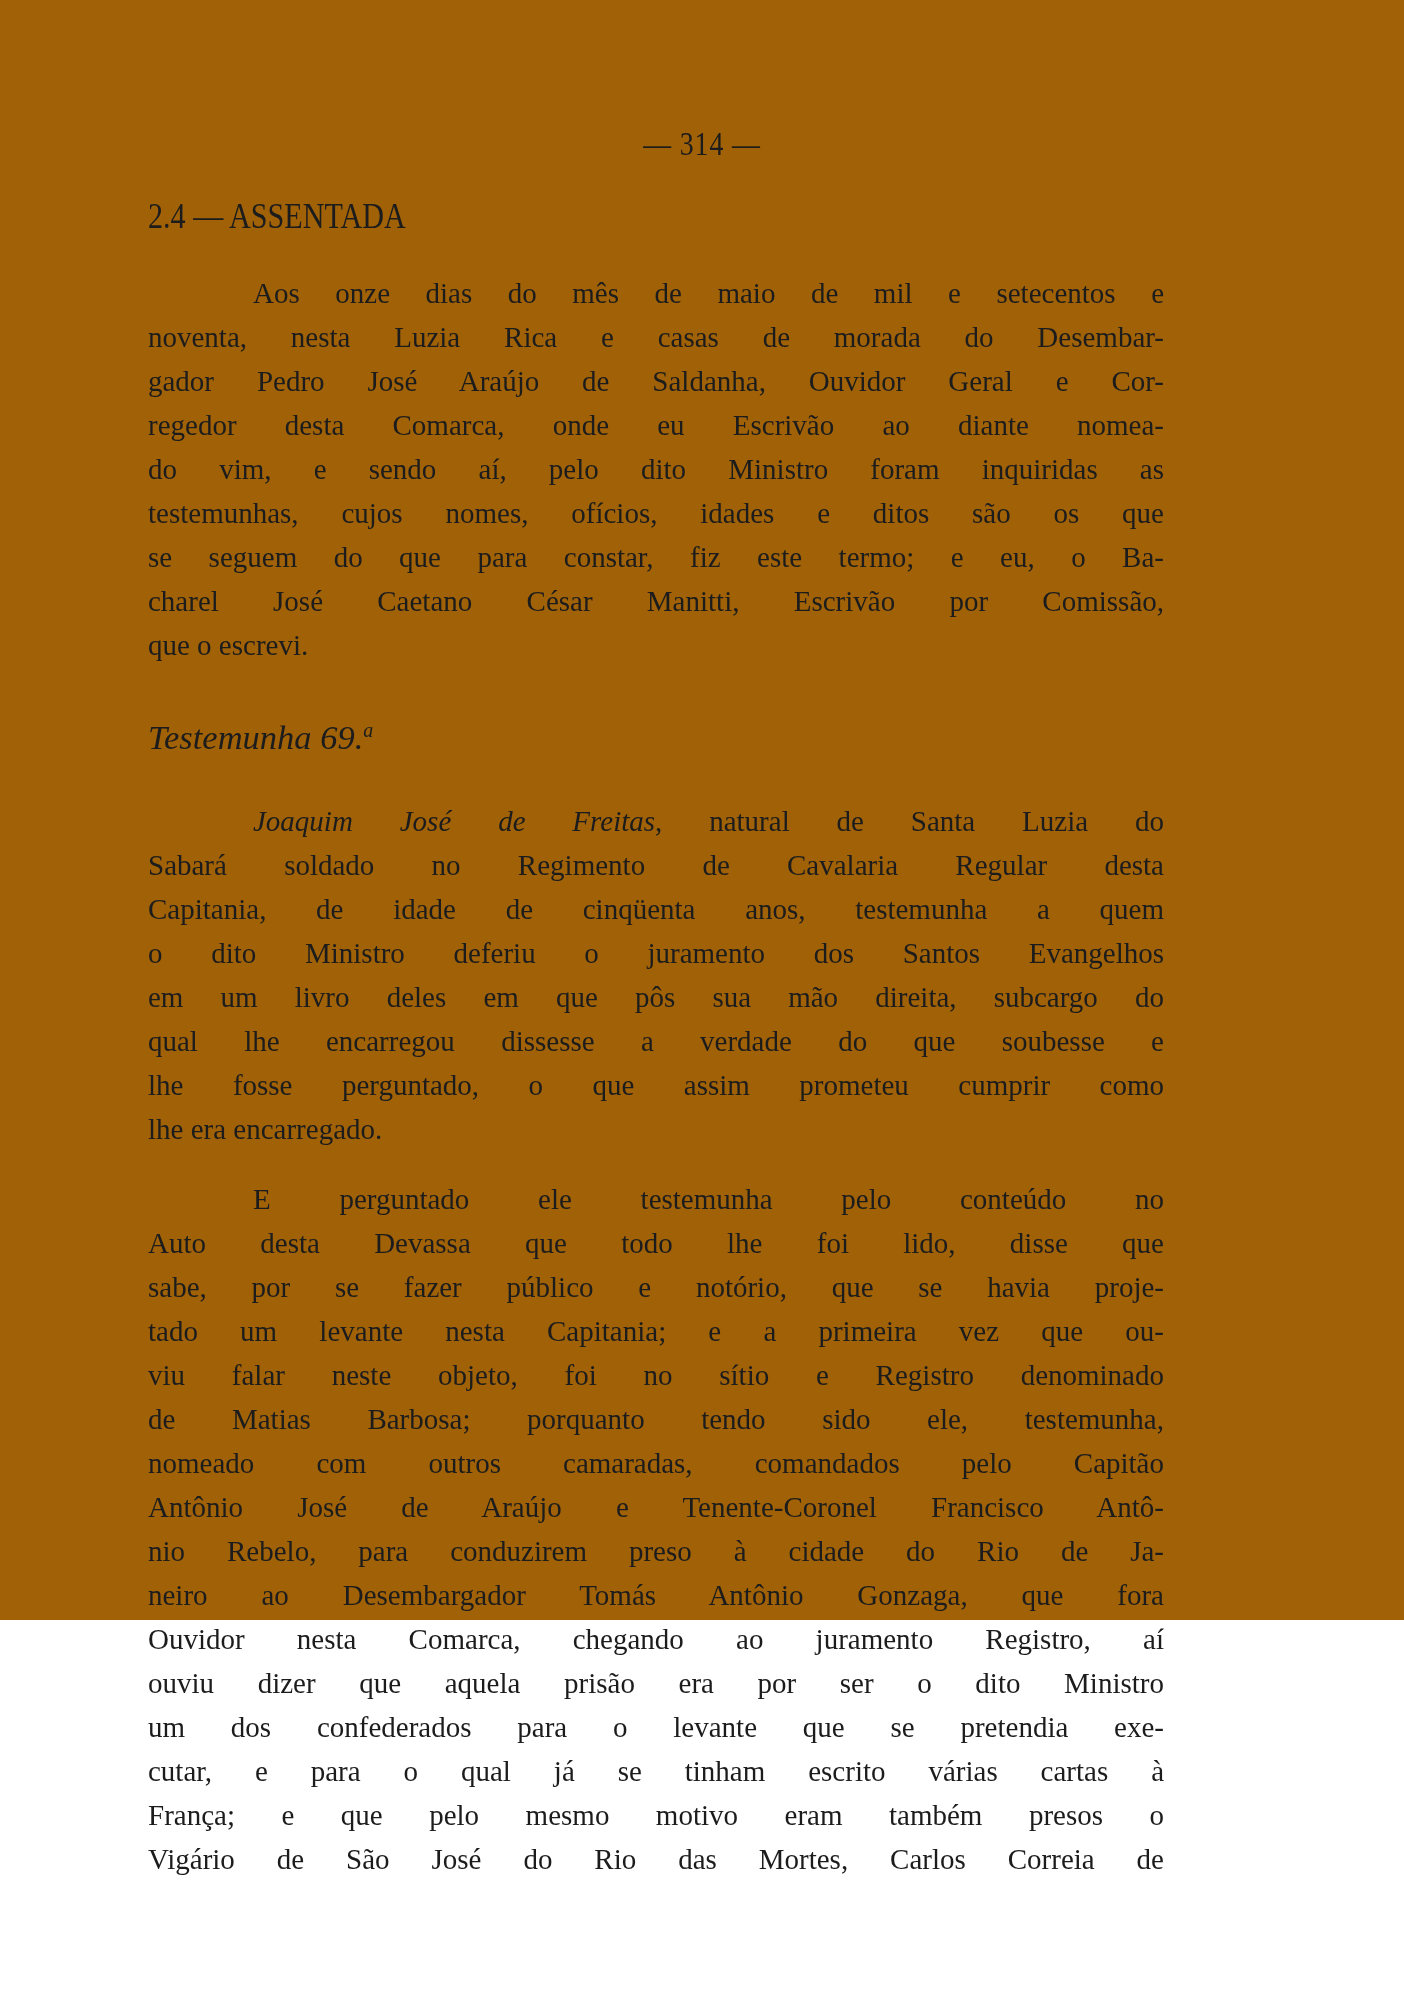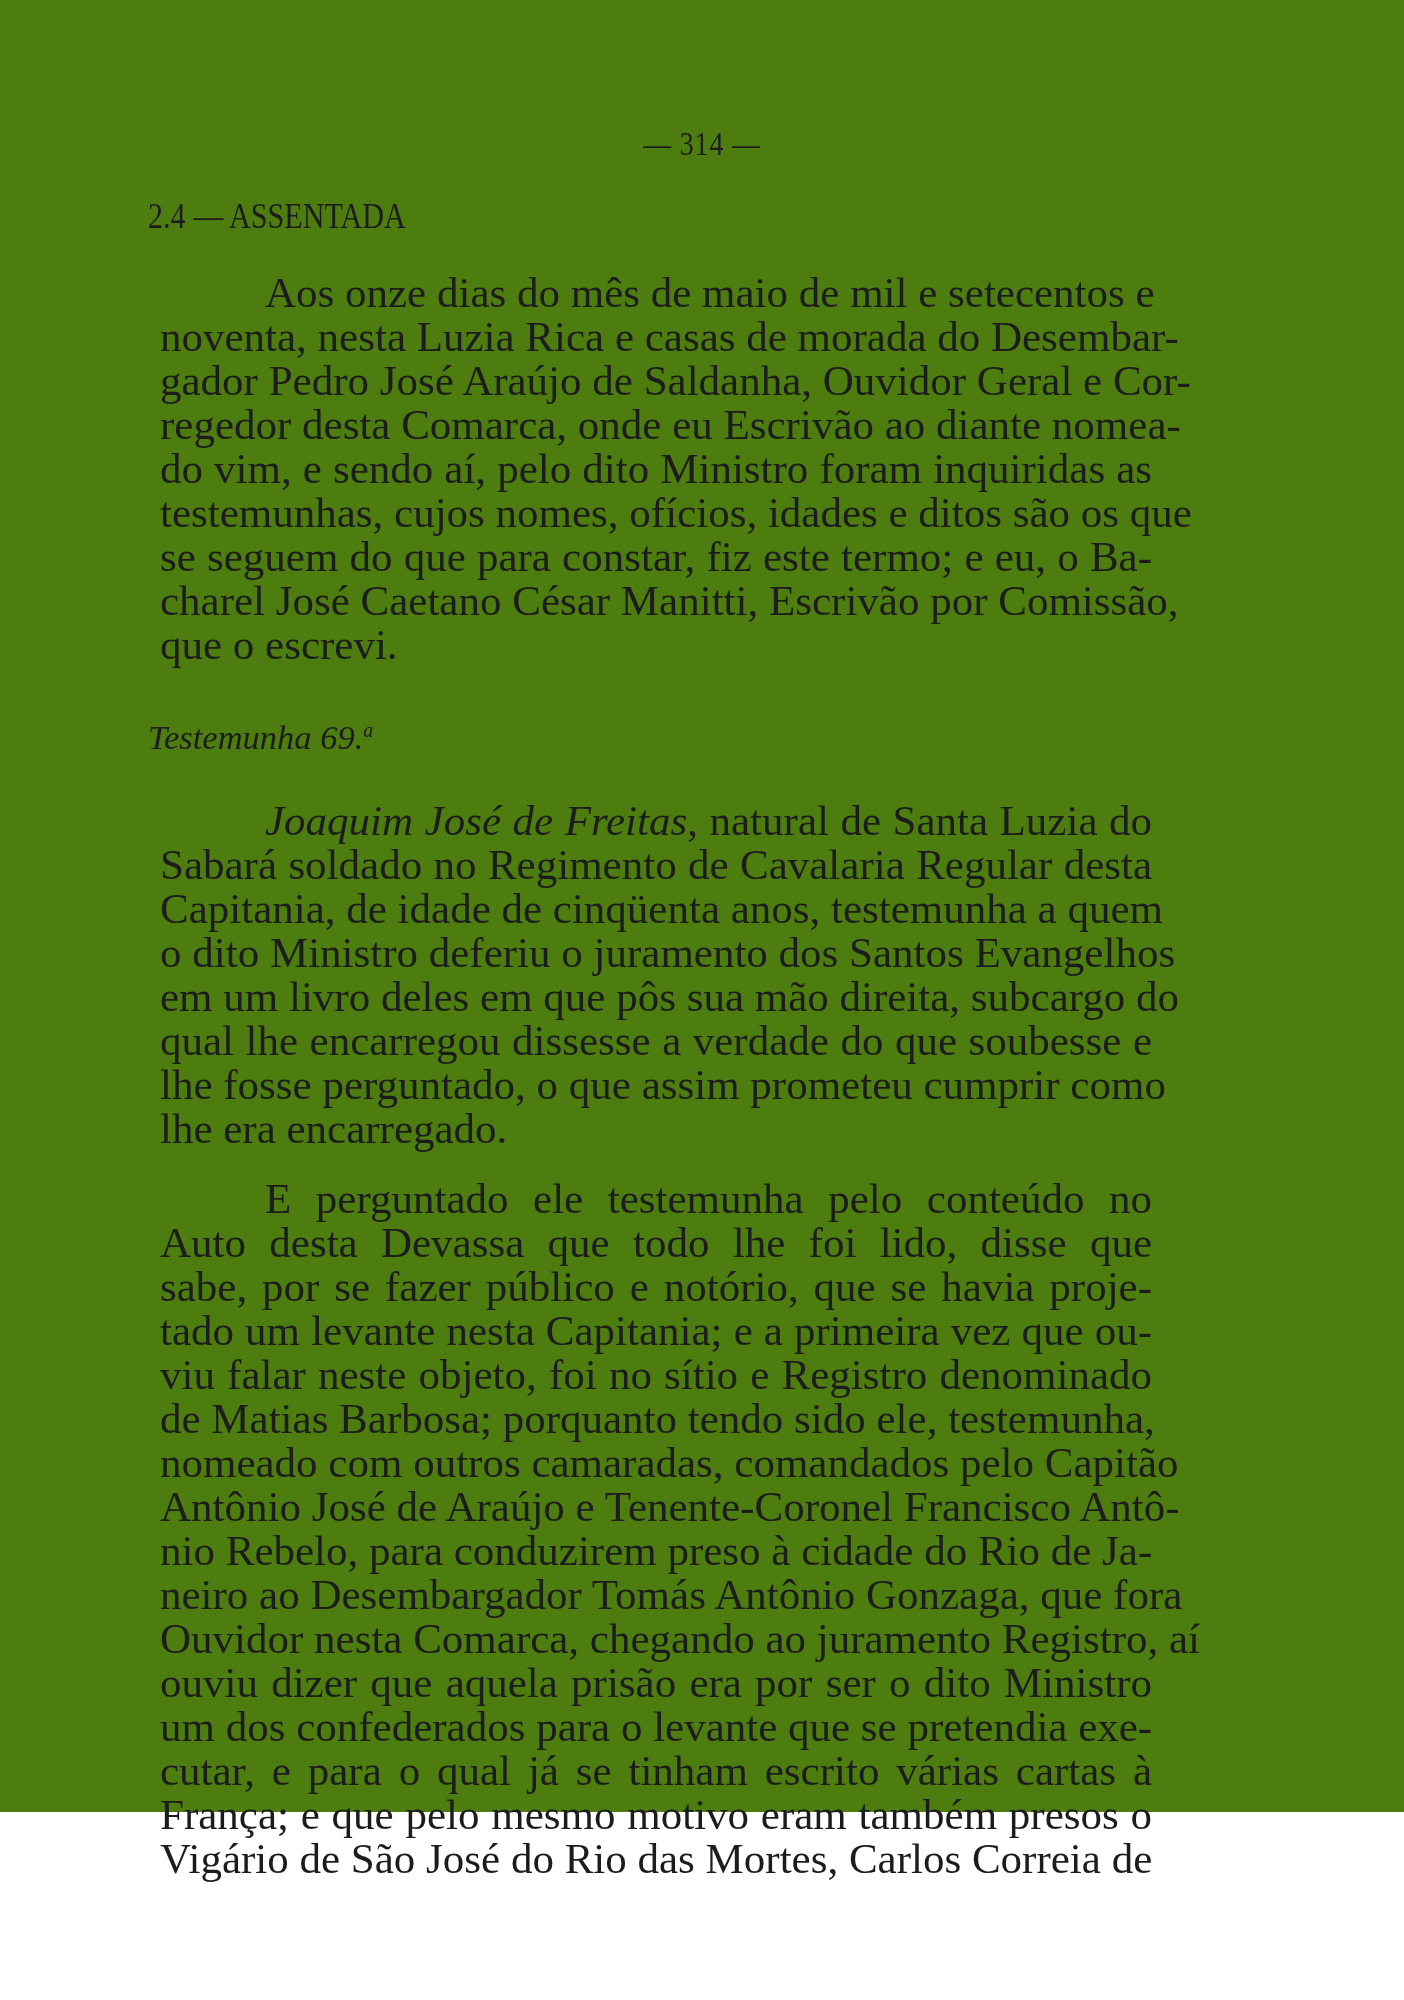--- a/index.html
+++ b/index.html
@@ -12,22 +12,22 @@
       height: 2000px;
       position: relative;
       overflow: hidden;
       font-family: "Liberation Serif", "DejaVu Serif", serif;
       color: #1c1c1c;
     }
     .page {
       position: absolute;
       left: 0; top: 0;
       width: 1404px;
-      height: 1812px;
-      background: #4d7c0f;
+      height: 1620px;
+      background: #a16207;
     }
     .page-number {
       position: absolute;
       top: 125px;
       left: 0;
       width: 100%;
       text-align: center;
       font-size: 34px;
       letter-spacing: 1px;
       transform: scaleX(0.82);
@@ -41,23 +41,23 @@
     .section-heading {
       font-size: 35px;
       line-height: 44px;
       margin: 0 0 32px 0;
       transform-origin: left center;
       transform: scaleX(0.86);
       white-space: nowrap;
       font-weight: normal;
     }
     .para {
-      font-size: 43px;
+      font-size: 29px;
       line-height: 44px;
-      margin: 12px;
+      margin: 0;
       text-align: justify;
       text-align-last: left;
     }
     .para .line {
       display: block;
       text-align: justify;
       text-align-last: justify;
       white-space: nowrap;
       word-spacing: 0;
     }

